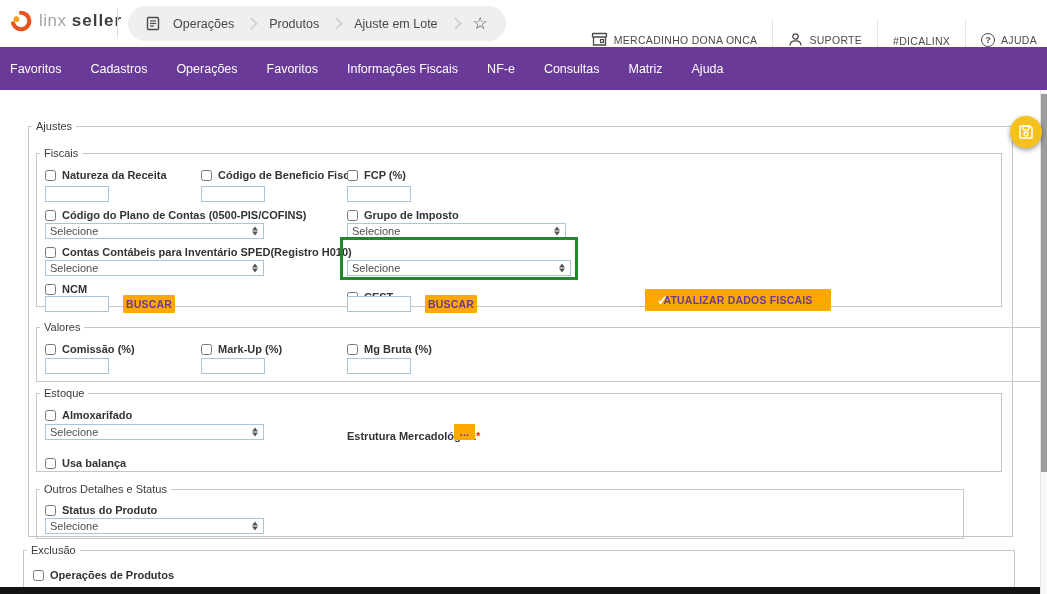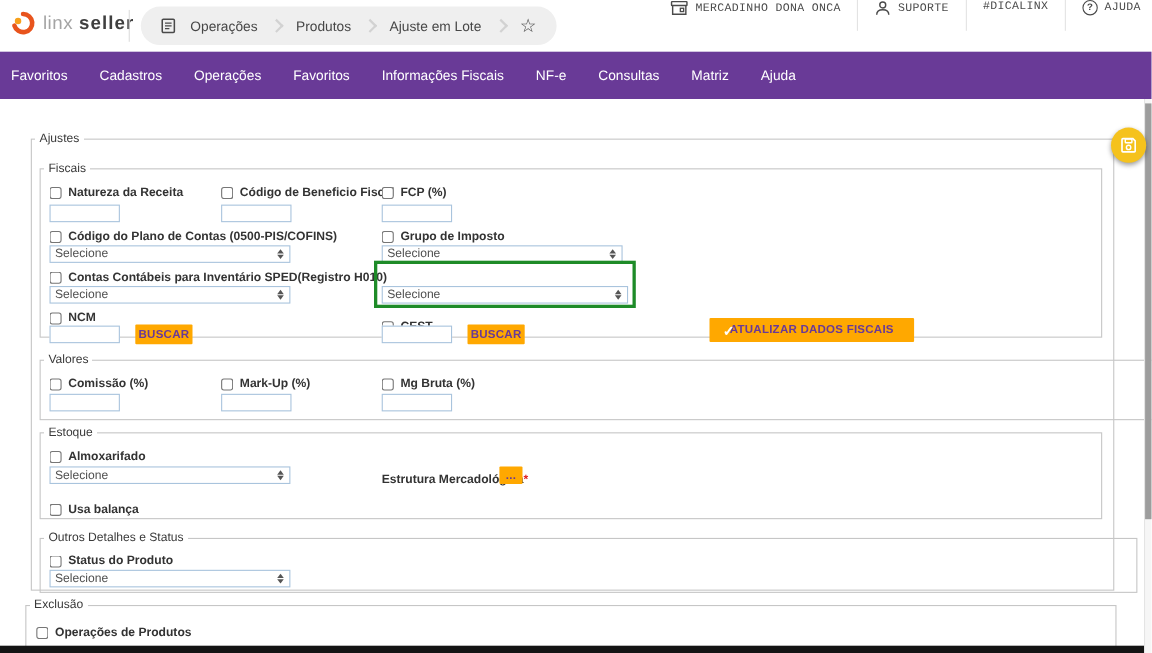--- a/index.html
+++ b/index.html
@@ -13,21 +13,21 @@
   .logo-text b { color:#3f3f3f; font-weight:bold; letter-spacing:1px; }
   .logo-divider { position:absolute; left:117px; top:9px; width:1px; height:29px; background:#ddd; }
 
   .breadcrumb { position:absolute; left:128px; top:6px; height:35px; background:#efefef;
     border-radius:18px; display:flex; align-items:center; padding:0 18px; gap:13px; }
   .crumb { font-size:12.5px; color:#474747; cursor:default; }
   .chev { width:9px; height:9px; border-top:2px solid #d2d2d2; border-right:2px solid #d2d2d2;
     transform:rotate(45deg); margin-top:0px; flex:0 0 auto; }
   .star { font-size:17px; color:#4a4a4a; line-height:1; }
 
-  .top-actions { position:absolute; right:6px; top:0; height:47px; display:flex; align-items:flex-start;font-family:Liberation Mono, monospace; }
+  .top-actions { position:absolute; right:6px; top:0; height:47px; display:flex; align-items:flex-end; }
   .top-item { display:flex; align-items:center; gap:6px; font-size:10.5px; color:#4a4a4a;
     letter-spacing:.3px; white-space:nowrap; padding:0 4px; }
   .vdiv { width:1px; height:28px; background:#e3e3e3; margin:0 11px; }
   .icon-svg { display:block; }
   .qmark { width:14px; height:14px; border:1.3px solid #4a4a4a; border-radius:50%;
     display:flex; align-items:center; justify-content:center; font-size:9px; font-weight:bold; color:#4a4a4a; }
   .qmark::before { content:"?"; }
 
   
   .menubar { position:absolute; top:47px; left:0; width:100%; height:43px; background:var(--purple,#693a97);
@@ -296,21 +296,21 @@
       <button class="btn-orange" style="left:417px; top:25px; width:21px; height:16px;">...</button>
 
       <div class="field" style="left:8px; top:58px;">
         <label class="cb-row">
           <input type="checkbox" class="cb" style="">
           <span class="lbl">Usa balança</span>
         </label>
       </div>
     </fieldset>
 
-    <fieldset style="left:7px; top:351px; width:998px; height:56px;">
+    <fieldset style="left:7px; top:351px; width:928px; height:56px;">
       <legend>Outros Detalhes e Status</legend>
 
       <div class="field" style="left:8px; top:9px;">
         <label class="cb-row">
           <input type="checkbox" class="cb" style="">
           <span class="lbl">Status do Produto</span>
         </label>
       </div>
       <div class="sel" style="left:8px; top:23px;">
         <span>Selecione</span>

